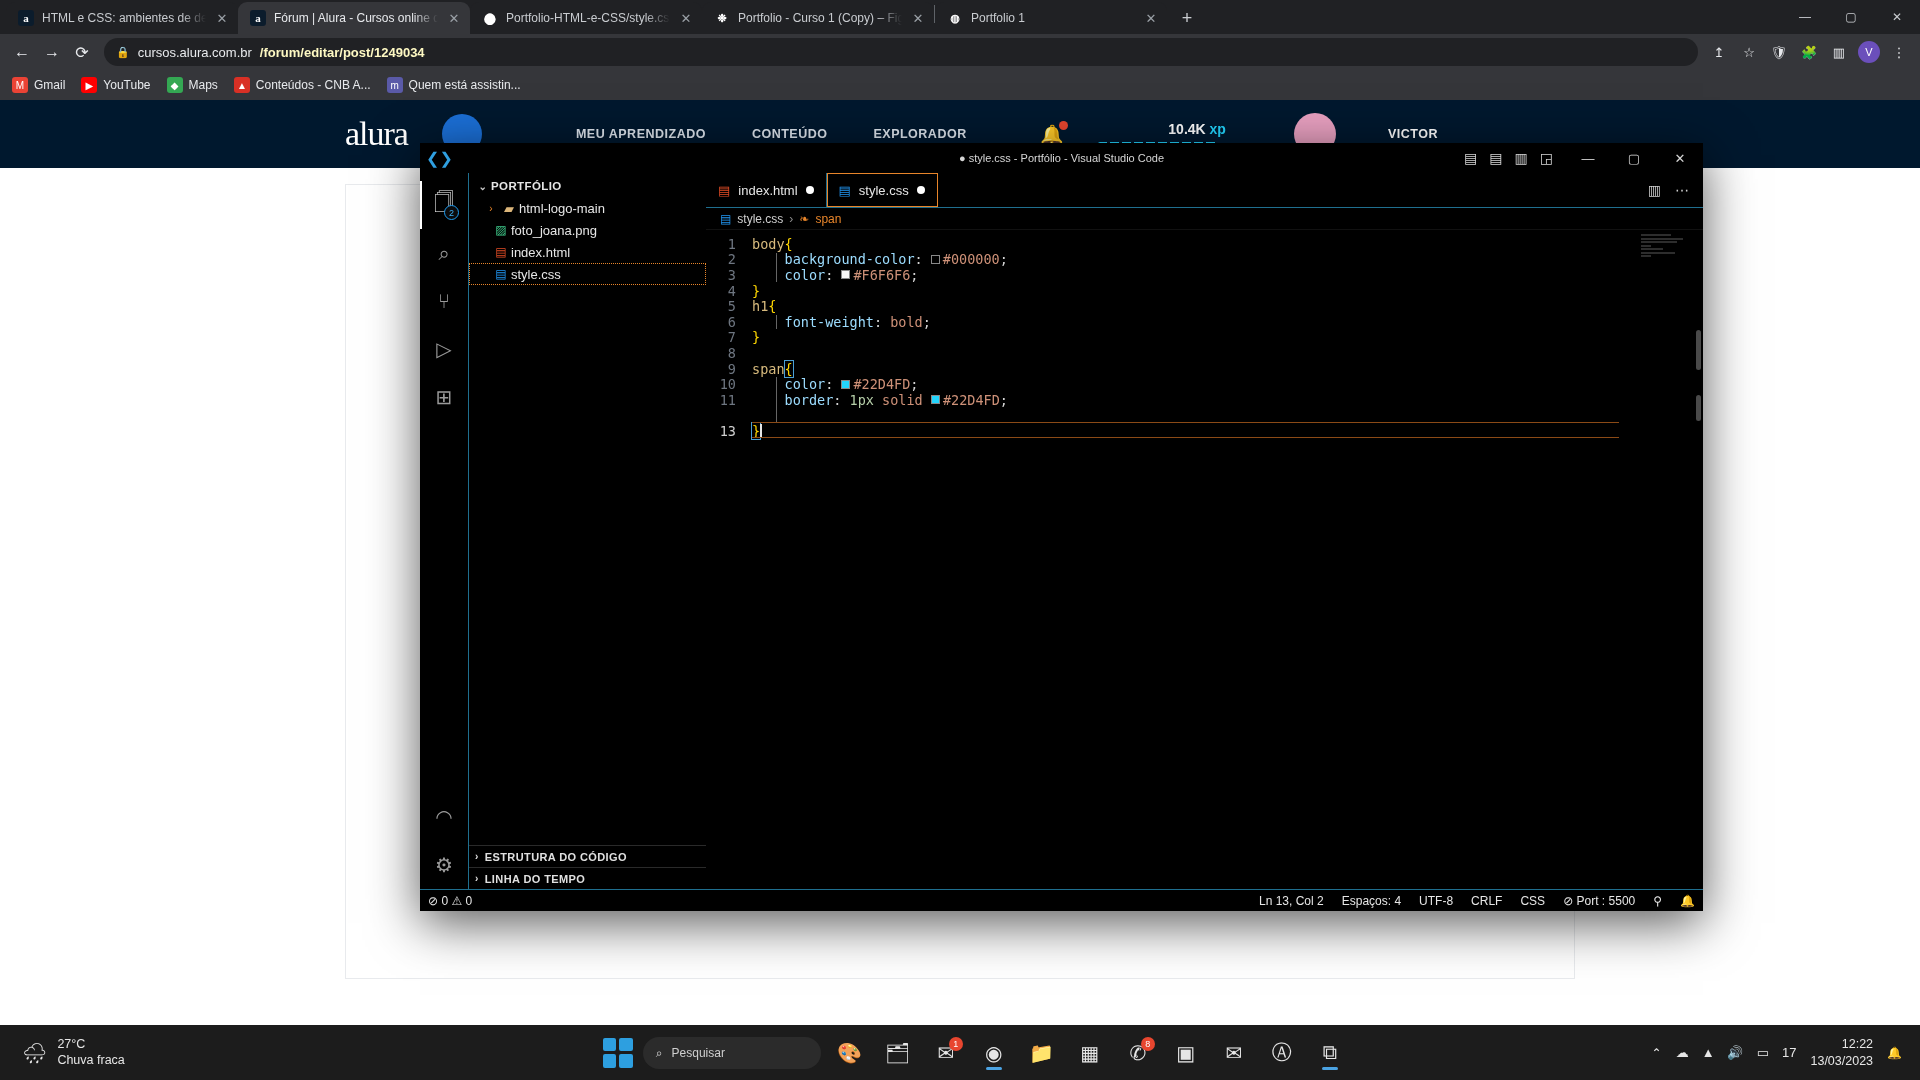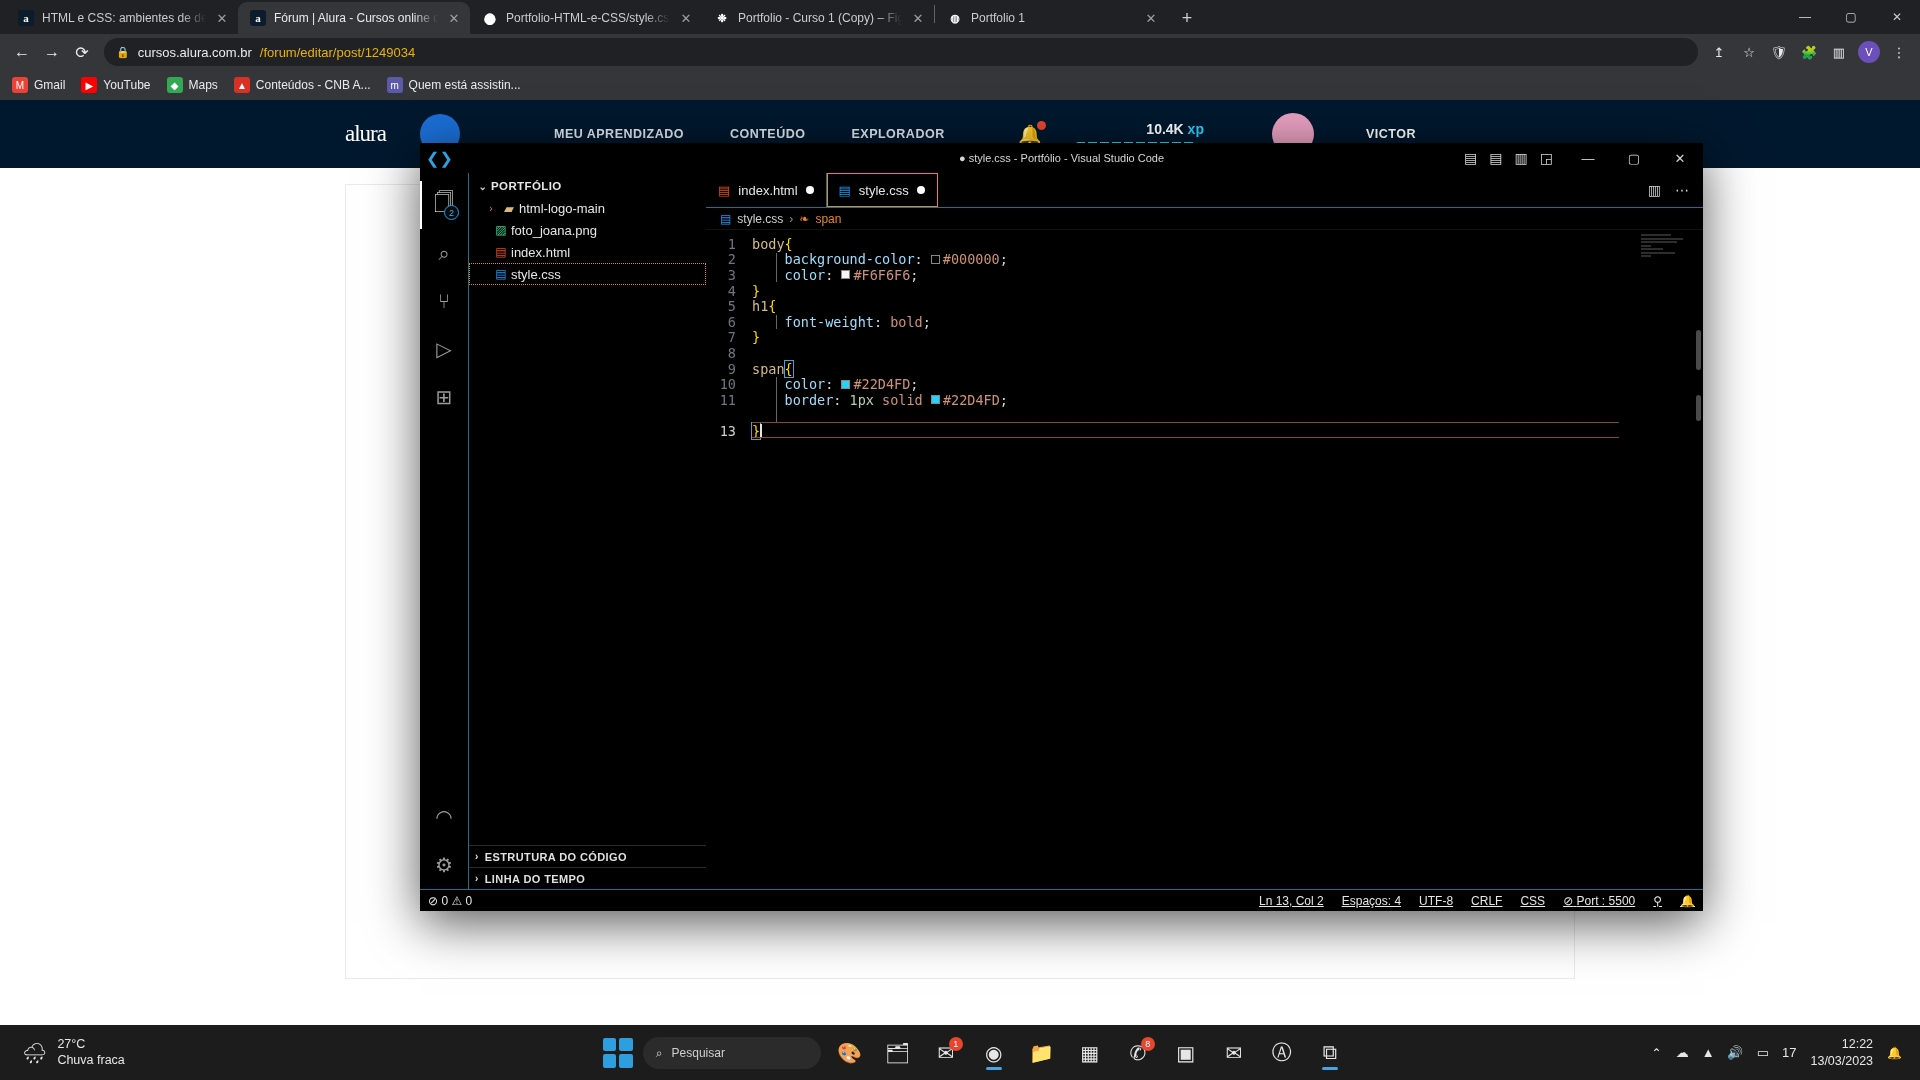--- a/index.html
+++ b/index.html
@@ -54,21 +54,21 @@
   }
   .navbtn { width: 28px; height: 28px; display:flex; align-items:center; justify-content:center;
             color: #e8eaed; font-size: 16px; }
   .omnibox {
     flex: 1 1 auto; height: 28px; margin: 0 6px; border-radius: 14px;
     background: #202124; display: flex; align-items: center; gap: 8px; padding: 0 12px;
     color: #e8eaed; font-size: 13px;
   }
   .omnibox .lock { font-size: 11px; color: #9aa0a6; }
   .url-host { color: #e8eaed; }
-  .url-path { color: #eab308; }
+  .url-path { color: #fef9c3; font-weight: bold; }
   .tbicons { display: flex; align-items: center; gap: 4px; }
   .tbicon { width: 26px; height: 26px; display:flex; align-items:center; justify-content:center;
             color:#e8eaed; font-size: 13px; }
   .avatar-chip { width: 22px; height: 22px; border-radius: 50%; background: #6b4fbb;
                  color:#fff; font-size:11px; display:flex; align-items:center; justify-content:center; }
 
   .bookmarks {
     position: absolute; top: 70px; left: 0; right: 0; height: 30px;
     background: #35363a; display: flex; align-items: center; gap: 16px; padding: 0 12px;
     color: #e8eaed; font-size: 12px;
@@ -79,21 +79,21 @@
 
   .page {
     position: absolute; top: 100px; left: 0; right: 0; bottom: 55px;
     background: #fff; overflow: hidden;
   }
   .alura-header {
     position: absolute; top: 0; left: 0; right: 0; height: 68px;
     background: #00182e; color: #fff;
     display: flex; align-items: center; gap: 34px; padding-left: 345px;
   }
-  .alura-logo { font-family: "Liberation Serif", serif; font-size: 23px; letter-spacing: -1px; text-align: right; }
+  .alura-logo { font-family: "Liberation Serif", serif; font-size: 34px; letter-spacing: -1px; text-align: right; }
   .alura-search { width: 40px; height: 40px; border-radius: 50%; background: #1b6fd6; }
   .alura-nav { display: flex; gap: 46px; font-size: 12.5px; font-weight: bold; letter-spacing: .5px;
                margin-left: 60px; color: #dfe6ee; }
   .alura-bell { margin-left: 40px; position: relative; font-size: 19px; }
   .alura-bell .dot { position: absolute; top: -2px; right: -4px; width: 9px; height: 9px;
                      border-radius: 50%; background: #e8462f; }
   .alura-xp { margin-left: 70px; font-size: 14px; font-weight: bold; }
   .alura-xp .n { color: #fff; } .alura-xp .u { color: #22d4fd; }
   .xpbar { height: 5px; width: 120px; background: #22d4fd; margin-top: 5px; border-radius: 2px;
            background-image: repeating-linear-gradient(90deg,#22d4fd 0 9px,#00182e 9px 12px); }
@@ -203,21 +203,21 @@
   .minimap { position: absolute; top: 4px; right: 14px; width: 48px; height: 28px; opacity: .5; }
   .mm-line { height: 2px; background: #5a5a5a; margin-bottom: 1.5px; }
   .scroll-deco { position: absolute; right: 2px; width: 5px; background: #4a4a4a; border-radius: 3px; }
 
   .statusbar {
     height: 22px; flex: 0 0 22px; background: #000; display: flex; align-items: center;
     font-size: 12px; color: #e6e6e6; padding: 0 8px; gap: 14px;
     border-top: 1px solid #1f6f8f;
   }
   .sb-left { display: flex; gap: 12px; align-items: center; }
-  .sb-right { margin-left: auto; display: flex; gap: 18px; align-items: center; text-decoration: underline; }
+  .sb-right { margin-left: auto; display: flex; gap: 18px; align-items: center; }
 
   
   .taskbar {
     position: absolute; left: 0; right: 0; bottom: 0; height: 55px;
     background: #1c1c1c; display: flex; align-items: center; color: #e6e6e6; font-size: 12px;
   }
   .tb-weather { display: flex; align-items: center; gap: 10px; padding-left: 22px; width: 300px; }
   .tb-weather .ic { font-size: 20px; }
   .tb-weather .t { font-size: 12.5px; line-height: 1.25; }
   .tb-center { flex: 1 1 auto; display: flex; align-items: center; justify-content: center; gap: 10px; }

